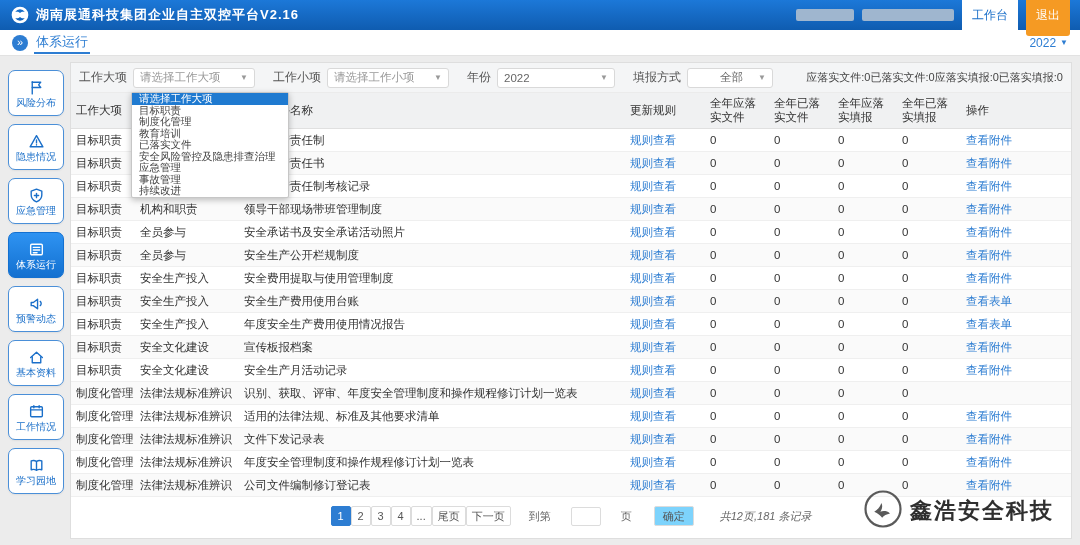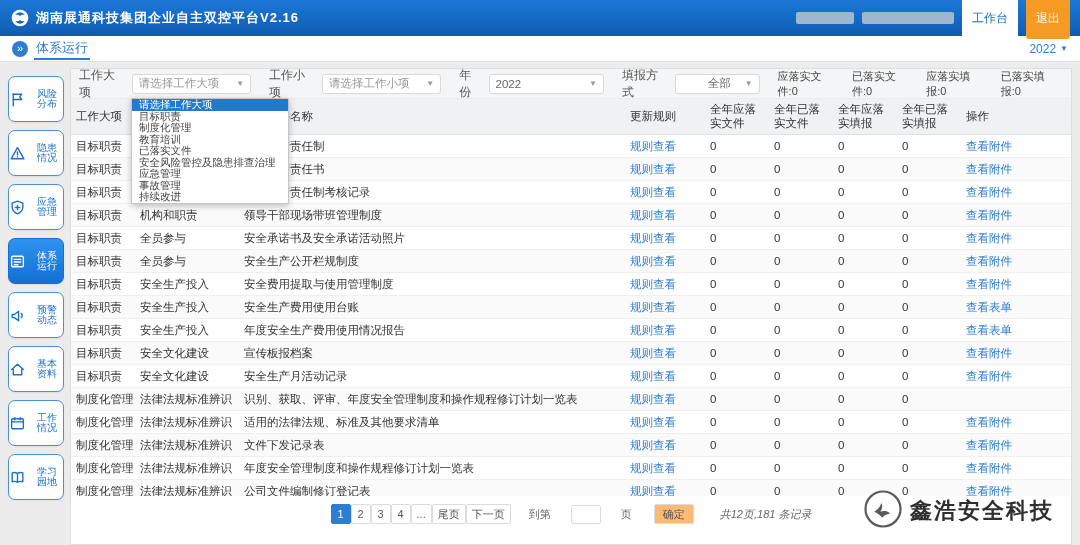--- a/index.html
+++ b/index.html
@@ -2,21 +2,21 @@
 <html><head>
 <meta charset="utf-8">
 <style>
   * { margin:0; padding:0; box-sizing:border-box; }
   body {
     width:1080px; height:545px; overflow:hidden; position:relative;
     font-family:"Liberation Sans","DejaVu Sans",sans-serif;
     background:#ececec; font-size:12px; color:#333;
   }
   
-  .topbar { height:36px; background:linear-gradient(180deg,#1c78d8,#0f5cb0);
+  .topbar { height:30px; background:linear-gradient(180deg,#1c78d8,#0f5cb0);
     display:flex; align-items:center; padding:0 10px; color:#fff; }
   .logo { display:inline-flex; margin-right:6px; }
   .topbar-title { font-size:13px; font-weight:bold; letter-spacing:1px; }
   .topbar-right { margin-left:auto; display:flex; align-items:center; gap:8px; }
   .redacted { display:inline-block; height:12px; background:#9fb6cf; border-radius:2px; }
   .redacted.r1 { width:58px; } .redacted.r2 { width:92px; }
   .btn { font-size:12px; padding:12px 10px; border:none; border-radius:3px; cursor:pointer;
     font-family:inherit; }
   .btn.workbench { background:#ffffff; color:#1a6fc9; }
   .btn.logout { background:#f59a23; color:#fff; }
@@ -27,63 +27,63 @@
     display:inline-flex; align-items:center; justify-content:center; font-size:11px;
     margin-right:6px; line-height:1; }
   .crumb-label { color:#2d7dd2; font-size:13px; border-bottom:2px solid #2d7dd2; padding:2px 2px 1px; }
   .year-picker { margin-left:auto; color:#2d7dd2; display:flex; align-items:center; gap:4px;
     cursor:pointer; font-size:12px; }
   .year-picker .caret { font-size:8px; }
   
   .main { display:flex; height:489px; padding:6px 8px; gap:6px; }
   .sidebar { width:58px; display:flex; flex-direction:column; gap:8px; padding-top:8px; }
   .side-item { width:56px; height:46px; background:#fff; border:1px solid #4a8fd8; border-radius:7px;
-    display:flex; flex-direction:row; align-items:center; justify-content:center; gap:11px;
+    display:flex; flex-direction:column; align-items:center; justify-content:center; gap:2px;
     color:#1a6fc9; cursor:pointer; box-shadow:0 1px 2px rgba(0,0,0,.06); }
   .side-item.active { background:linear-gradient(180deg,#2e93f2,#1370d0); color:#fff; border-color:#1370d0; }
   .side-label { font-size:10px; line-height:1; }
   .side-icon { display:inline-flex; }
   
   .panel { flex:1; background:#fff; border:1px solid #dedede; position:relative;
     display:flex; flex-direction:column; }
   .filter-bar { height:30px; background:#f4f5f6; display:flex; align-items:center;
     padding:0 8px; gap:6px; font-size:12px; color:#555; border-bottom:1px solid #ebebeb; }
   .sel { background:#fff; border:1px solid #d9d9d9; border-radius:3px; height:20px;
     display:inline-flex; align-items:center; justify-content:space-between;
     padding:0 6px; margin-right:12px; cursor:pointer; font-size:11.5px; }
   .sel .sel-caret { color:#999; font-size:8px; margin-left:8px; }
   .sel .ph { color:#999; } .sel .vv { color:#666; }
   .sel.w-major{width:122px;} .sel.w-minor{width:122px;} .sel.w-year{width:118px;} .sel.w-mode{width:86px;padding-left:32px;}
-  .stats { margin-left:auto; display:flex; gap:12px; font-size:11px; color:#444; }
+  .stats { margin-left:auto; display:flex; font-size:11px; color:#444; }
   
   .dropdown { position:absolute; left:60px; top:29px; width:158px; background:#fff;
     border:1px solid #c6c6c6; box-shadow:0 2px 6px rgba(0,0,0,.25); z-index:40;
     font-size:10.5px; color:#444; border-radius:2px; }
   .dropdown .opt { height:11.5px; line-height:11.5px; padding:0 7px; white-space:nowrap;
     overflow:hidden; cursor:pointer; }
   .dropdown .opt.selected { background:#1f7ad0; color:#fff; }
   
   .table-wrap { flex:1; overflow:hidden; }
   table { width:100%; border-collapse:collapse; font-size:11.5px; table-layout:fixed; }
   th { background:#f0f1f2; font-weight:normal; text-align:left; padding:3px 5px;
     line-height:1.25; color:#333; border-bottom:1px solid #e0e0e0; }
   td { padding:4px 5px; line-height:14px; border-bottom:1px solid #efefef; color:#333;
     overflow:hidden; white-space:nowrap; }
   tr:nth-child(even) td { background:#fafafa; }
   a.lnk { color:#2d7dd2; text-decoration:none; cursor:pointer; }
   
   .pagination { margin-top:auto; display:flex; align-items:center; justify-content:center;
-    gap:18px; padding:8px 0 20px; font-size:11px; color:#666; }
+    gap:18px; padding:8px 0 12px; font-size:11px; color:#666; }
   .page-btn { min-width:20px; height:20px; line-height:18px; text-align:center; background:#fff;
     border:1px solid #dcdcdc; border-radius:2px; padding:0 5px; color:#555; cursor:pointer;
     display:inline-block; }
   .page-btn.active { background:#2d7dd2; border-color:#2d7dd2; color:#fff; }
   .goto-input { width:30px; height:19px; border:1px solid #dcdcdc; border-radius:2px;
     text-align:center; font-size:11px; margin:0 2px; }
-  .confirm { height:20px; background:#fdba74; border:1px solid #dcdcdc; border-radius:2px;
+  .confirm { height:20px; background:#7dd3fc; border:1px solid #dcdcdc; border-radius:2px;
     padding:0 8px; font-size:11px; color:#555; cursor:pointer; margin-left:4px; font-family:inherit; }
   .summary { margin-left:8px; color:#666;font-style:italic; }
   
   .watermark { position:absolute; right:26px; bottom:12px; display:flex; align-items:center;
     gap:6px; z-index:90; pointer-events:none; }
   .watermark .wm-text { font-size:22px; font-weight:bold; color:#2f2f2f; letter-spacing:2px;
     text-shadow:1px 1px 0 #fff,-1px -1px 0 #fff,1px -1px 0 #fff,-1px 1px 0 #fff; }
 </style>
 </head>
 <body>

